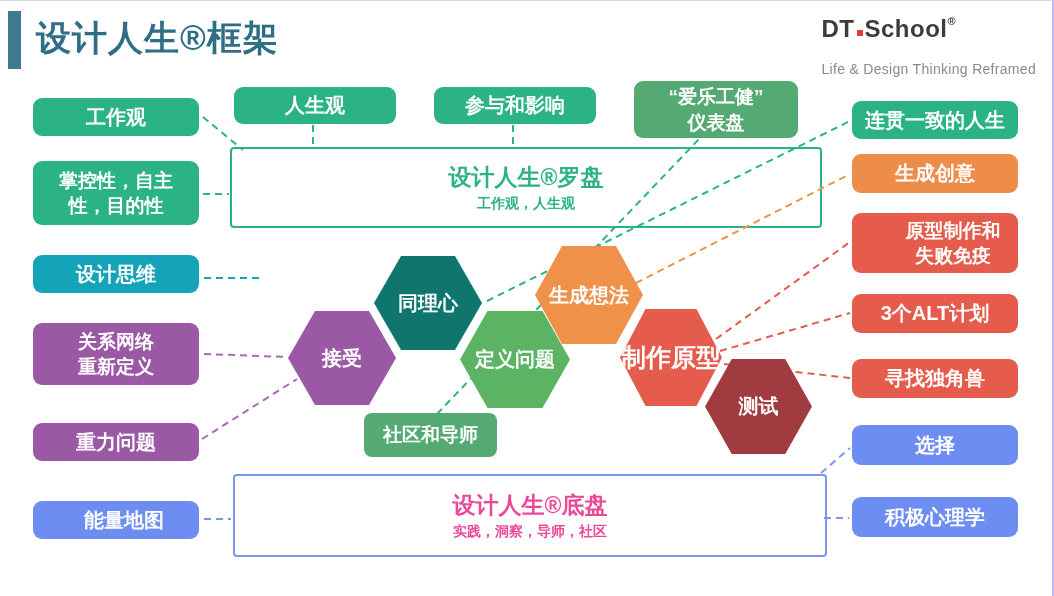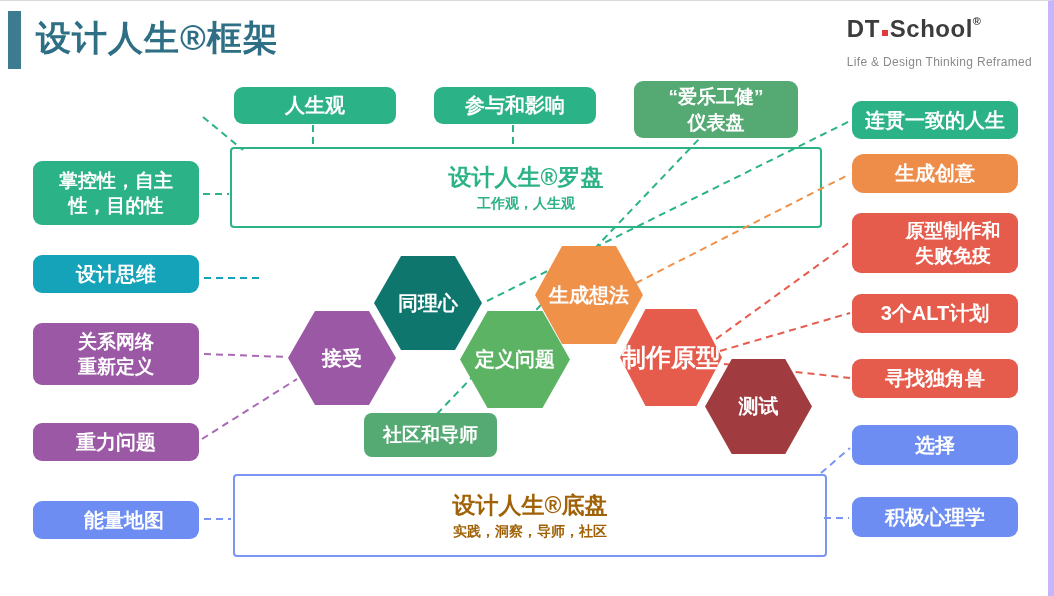--- a/index.html
+++ b/index.html
@@ -1,28 +1,28 @@
 <!DOCTYPE html>
 <html><head>
 <meta charset="utf-8">
 <style>
   html,body{margin:0;padding:0;background:#fff;}
   #slide{
     position:relative;width:1054px;height:596px;background:#ffffff;overflow:hidden;
     font-family:"Liberation Sans","DejaVu Sans",sans-serif;
-    border-top:1px solid #d9d9d9;border-right:6px solid #c4b5fd;box-sizing:border-box;
+    border-top:1px solid #d9d9d9;border-right:2px solid #c4b5fd;box-sizing:border-box;
   }
   
   #accent-bar{position:absolute;left:8px;top:10px;width:13px;height:58px;background:#3c7b90;}
   #page-title{position:absolute;left:36px;top:14px;font-size:35px;font-weight:bold;color:#2f6f85;letter-spacing:1px;}
   #logo{position:absolute;right:16px;top:14px;text-align:left;}
   #logo .logo-line{font-size:24px;font-weight:bold;color:#3c3c3c;letter-spacing:0.5px;}
   #logo .logo-dot{display:inline-block;width:6px;height:6px;background:#e03a3a;margin:0 2px 1px 2px;}
   #logo .logo-reg{font-size:11px;vertical-align:top;color:#3c3c3c;font-weight:bold;}
-  #logo .logo-tagline{font-size:12px;color:#8a8a8a;margin-top:12px;letter-spacing:0.3px;}
+  #logo .logo-tagline{font-size:14px;color:#8a8a8a;margin-top:18px;letter-spacing:0.3px;}
   
   .btn{
     position:absolute;display:flex;align-items:center;justify-content:center;
     border-radius:9px;color:#fff;font-weight:bold;font-size:20px;text-align:center;
     white-space:pre-line;line-height:1.32;z-index:3;padding:0 4px;box-sizing:border-box;
   }
   .c-green{background:#2cb287}.c-green2{background:#55a973}.c-teal{background:#14a3b8}
   .c-purple{background:#9b58a5}.c-blue{background:#6d8df2}.c-orange{background:#ee8c49}
   .c-red{background:#e55c4d}
   
@@ -30,37 +30,37 @@
     position:absolute;display:flex;align-items:center;justify-content:center;
     color:#fff;font-weight:bold;font-size:20px;text-align:center;
     clip-path:polygon(25% 0,75% 0,100% 50%,75% 100%,25% 100%,0 50%);
   }
   
   .frame-box{
     position:absolute;background:#ffffff;border-radius:4px;z-index:1;
     display:flex;flex-direction:column;align-items:center;justify-content:center;
   }
   #compass-box{left:230px;top:146px;width:588px;height:77px;border:2px solid #2cb287;color:#2cb287;}
-  #chassis-box{left:233px;top:473px;width:590px;height:79px;border:2px solid #7b96f2;color:#a16207;}
+  #chassis-box{left:233px;top:473px;width:590px;height:79px;border:2px solid #7b96f2;color:#ec4899;}
   .frame-title{font-size:23px;font-weight:bold;}
   .frame-sub{font-size:14px;font-weight:bold;margin-top:2px;}
   
   #edges{position:absolute;left:0;top:0;width:1054px;height:596px;z-index:2;pointer-events:none;}
   
   #n-work-view{left:33px;top:97px;width:166px;height:38px;}
   #n-control{left:33px;top:160px;width:166px;height:64px;font-size:19px;}
   #n-design-thinking{left:33px;top:254px;width:166px;height:38px;}
   #n-network{left:33px;top:322px;width:166px;height:62px;font-size:19px;}
   #n-gravity{left:33px;top:422px;width:166px;height:38px;}
   #n-energy{left:33px;top:500px;width:166px;height:38px;padding-left:20px;}
   #n-life-view{left:234px;top:86px;width:162px;height:37px;}
   #n-engage{left:434px;top:86px;width:162px;height:37px;}
   #n-dashboard{left:634px;top:80px;width:164px;height:57px;font-size:19px;}
   #n-coherent{left:852px;top:100px;width:166px;height:38px;}
-  #n-gen-ideas-r{left:852px;top:153px;width:166px;height:39px;border-radius:12px;}
+  #n-gen-ideas-r{left:852px;top:153px;width:166px;height:39px;}
   #n-proto-immunity{left:852px;top:212px;width:166px;height:60px;font-size:19px;padding-left:40px;}
   #n-alt-plans{left:852px;top:293px;width:166px;height:39px;}
   #n-unicorn{left:852px;top:358px;width:166px;height:39px;}
   #n-choose{left:852px;top:424px;width:166px;height:40px;}
   #n-positive-psy{left:852px;top:496px;width:166px;height:40px;}
   #n-community{left:364px;top:412px;width:133px;height:44px;font-size:19px;border-radius:8px;}
   #hex-empathy{left:374px;top:255px;width:108px;height:94px;background:#0f766e;z-index:3;}
   #hex-accept{left:288px;top:310px;width:108px;height:94px;background:#9b58a5;z-index:4;}
   #hex-define{left:460px;top:310px;width:110px;height:97px;background:#5cb364;z-index:5;}
   #hex-ideate{left:535px;top:245px;width:108px;height:98px;background:#f0914a;z-index:5;}
@@ -102,20 +102,21 @@
       <line x1="487" y1="300" x2="850" y2="120" stroke="#2cb287"></line>
       <line x1="636" y1="282" x2="850" y2="173" stroke="#f0914a"></line>
       <line x1="716" y1="338" x2="850" y2="241" stroke="#e55c4d"></line>
       <line x1="720" y1="350" x2="850" y2="312" stroke="#e55c4d"></line>
       <line x1="724" y1="363" x2="850" y2="377" stroke="#e55c4d"></line>
       <line x1="821" y1="472" x2="850" y2="447" stroke="#7b96f2"></line>
       <line x1="824" y1="517" x2="849" y2="517" stroke="#7b96f2"></line>
     </g>
   </svg>
 
+  <div class="btn c-green" id="n-work-view">工作观</div>
   <div class="btn c-green" id="n-control">掌控性，自主
 性，目的性</div>
   <div class="btn c-teal" id="n-design-thinking">设计思维</div>
   <div class="btn c-purple" id="n-network">关系网络
 重新定义</div>
   <div class="btn c-purple" id="n-gravity">重力问题</div>
   <div class="btn c-blue" id="n-energy">能量地图</div>
 
   <div class="btn c-green" id="n-life-view">人生观</div>
   <div class="btn c-green" id="n-engage">参与和影响</div>

